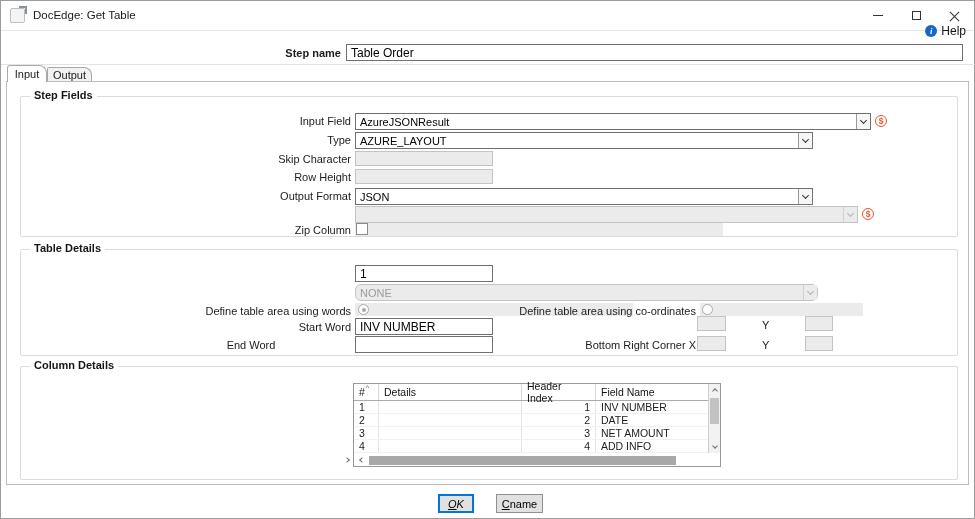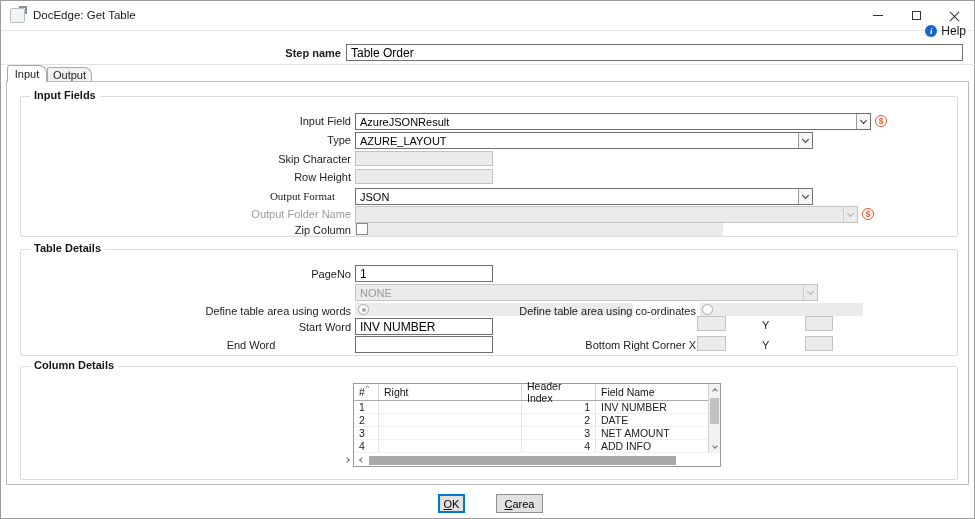--- a/index.html
+++ b/index.html
@@ -106,21 +106,21 @@
   <div class="lbl" style="left:230px; top:46px; width:110px;font-weight:bold;">Step name</div>
   <input class="tb" style="left: 345px; top: 43px; width: 617px; height: 17px;" value="Table Order">
   <div class="divider"></div>
 
   <div class="tab sel">Input</div>
   <div class="tab unsel">Output</div>
 
   <div class="page">
 
     <div class="group" style="left:13px; top:14px; width:938px; height:141px;">
-      <span class="legend">Input Fields</span>
+      <span class="legend">Step Fields</span>
 
       <div class="lbl" style="left:130px; top:18px; width:200px;">Input Field</div>
       <div class="combo" style="left:334px; top:16px; width:516px; height:17px;">
         <span class="ctext">AzureJSONResult</span>
         <span class="arrow-btn">
             <span class="chev"></span>
           </span>
       </div>
       <span class="dollar-icon" style="left:854px; top:18px;">$</span>
 
@@ -131,49 +131,47 @@
             <span class="chev"></span>
           </span>
       </div>
 
       <div class="lbl" style="left:130px; top:56px; width:200px;">Skip Character</div>
       <input class="tb dis" style="left: 334px; top: 54px; width: 138px; height: 15px;" disabled="" value="">
 
       <div class="lbl" style="left:130px; top:74px; width:200px;">Row Height</div>
       <input class="tb dis" style="left: 334px; top: 72px; width: 138px; height: 15px;" disabled="" value="">
 
-      <div class="lbl" style="left:114px; top:93px; width:200px;font-family:Liberation Serif, serif;">Output Format</div>
+      <div class="lbl" style="left:130px; top:93px; width:200px;">Output Format</div>
       <div class="combo" style="left:334px; top:91px; width:458px; height:17px;">
         <span class="ctext">JSON</span>
         <span class="arrow-btn">
             <span class="chev"></span>
           </span>
       </div>
 
-      <div class="lbl dis" style="left:130px; top:111px; width:200px;">Output Folder Name</div>
       <div class="combo dis" style="left:334px; top:109px; width:503px; height:17px;">
         <span class="ctext"></span>
         <span class="arrow-btn">
             <span class="chev"></span>
           </span>
       </div>
       <span class="dollar-icon" style="left:841px; top:111px;">$</span>
 
       <div class="lbl" style="left:130px; top:127px; width:200px;">Zip Column</div>
       <div class="strip" style="left:334px; top:126px; width:368px; height:13px;"></div>
       <span class="checkbox" style="left:335px; top:126px;"></span>
     </div>
 
     <div class="group" style="left:13px; top:167px; width:938px; height:107px;">
       <span class="legend">Table Details</span>
 
-      <div class="lbl" style="left:130px; top:18px; width:200px;">PageNo</div>
       <input class="tb" style="left: 334px; top: 15px; width: 138px; height: 17px;" value="1">
 
-      <div class="combo dis" style="left:334px; top:34px; width:463px; height:17px;">
+      <div class="combo dis" style="left:334px; top:34px; width:463px; height:17px;border-radius:6px;">
         <span class="ctext">NONE</span>
         <span class="arrow-btn">
             <span class="chev"></span>
           </span>
       </div>
 
       <div class="lbl" style="left:80px; top:55px; width:250px;">Define table area using words</div>
       <div class="strip" style="left:334px; top:53px; width:278px; height:13px;"></div>
       <span class="radio on" style="left:337px; top:54px;"></span>
 
@@ -200,21 +198,21 @@
     <div class="group" style="left:13px; top:284px; width:938px; height:114px;">
       <span class="legend">Column Details</span>
 
       <div class="grid" style="left:332px; top:16px; width:368px; height:84px;">
 
         <div class="g-header">
           <div class="g-hcell" style="width:25px;">
             <span>#</span>
             <span class="sortmark">^</span>
           </div>
-          <div class="g-hcell" style="width:143px;">Right</div>
+          <div class="g-hcell" style="width:143px;">Details</div>
           <div class="g-hcell" style="width:74px;">Header Index</div>
           <div class="g-hcell" style="width:112px; border-right:none;">Field Name</div>
         </div>
 
         <div class="g-row" style="top:17px; width:354px;">
           <div class="g-cell" style="width:25px;">1</div>
           <div class="g-cell" style="width:143px;"></div>
           <div class="g-cell" style="width:74px; justify-content:flex-end;">1</div>
           <div class="g-cell" style="width:112px; border-right:none;">INV NUMBER</div>
         </div>
@@ -253,20 +251,20 @@
             </div>
           <div class="hthumb" style="left:15px; width:307px;"></div>
           <div class="sb-arrow" style="right:0; top:0; width:13px; height:12px;">
               <span class="sb-chev right"></span>
             </div>
         </div>
       </div>
     </div>
   </div>
 
-  <div class="btn primary" style="left:437px; top:493px; width:27px;">
+  <div class="btn primary" style="left:437px; top:493px; width:36px;font-style:italic;">
     <span><span class="acc">O</span><span>K</span></span>
   </div>
   <div class="btn normal" style="left:495px; top:493px; width:47px;">
-    <span><span class="acc">C</span><span>area</span></span>
+    <span><span class="acc">C</span><span>name</span></span>
   </div>
 
 </div>
 
 </body></html>

